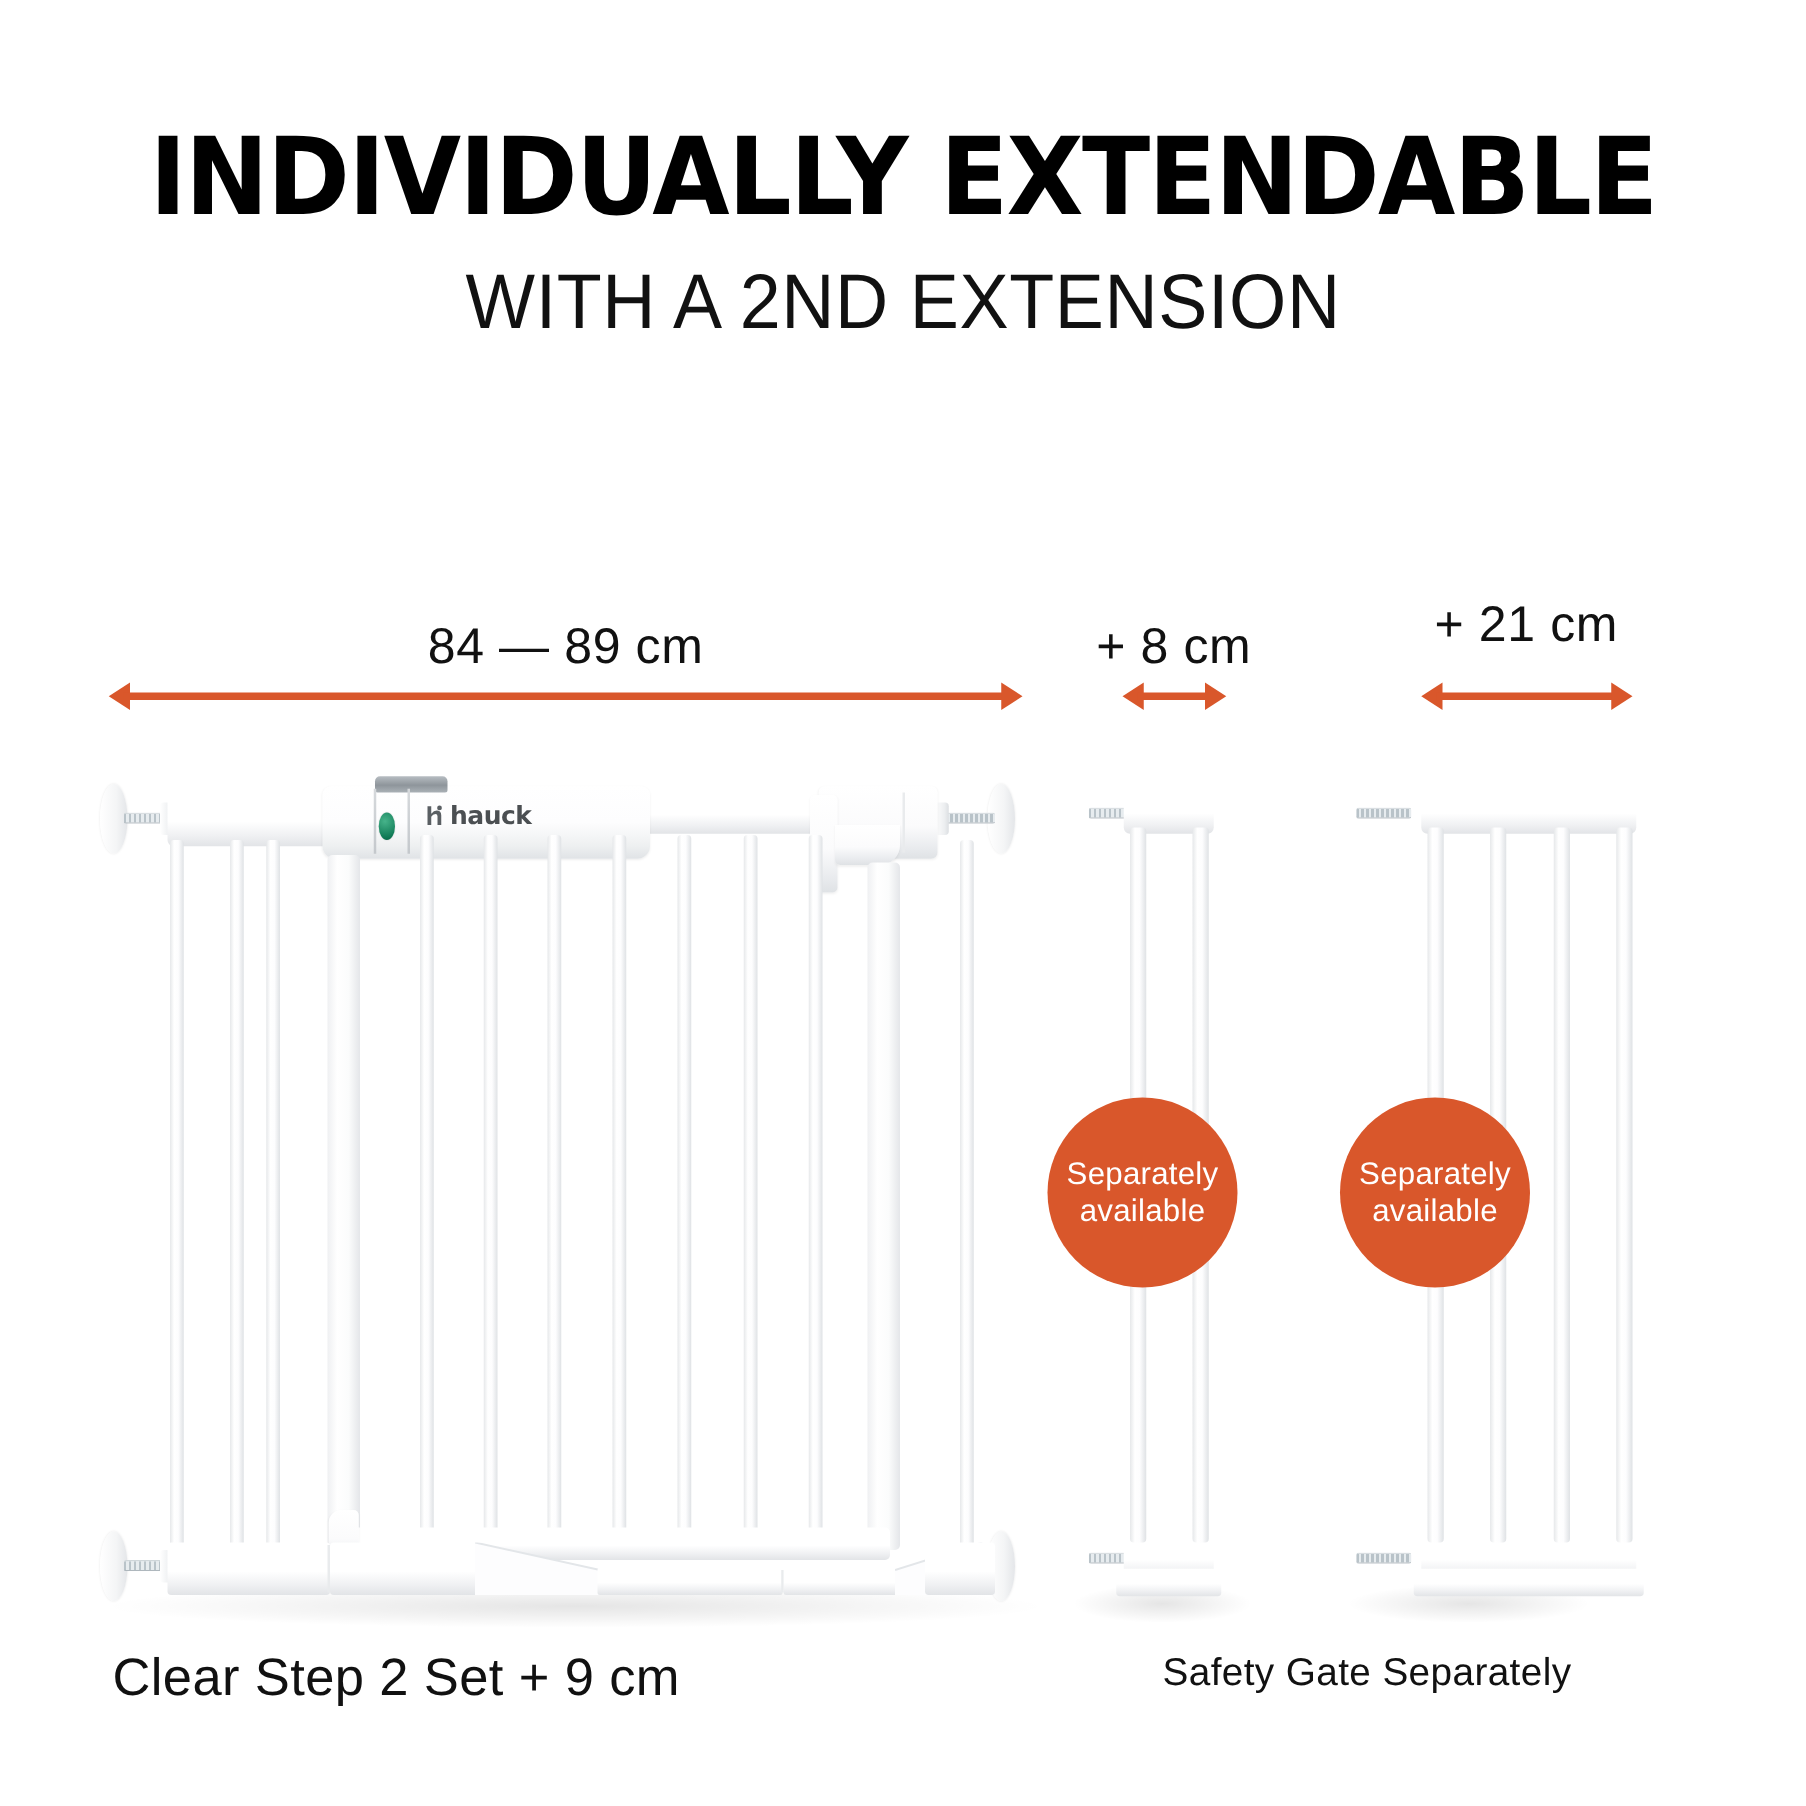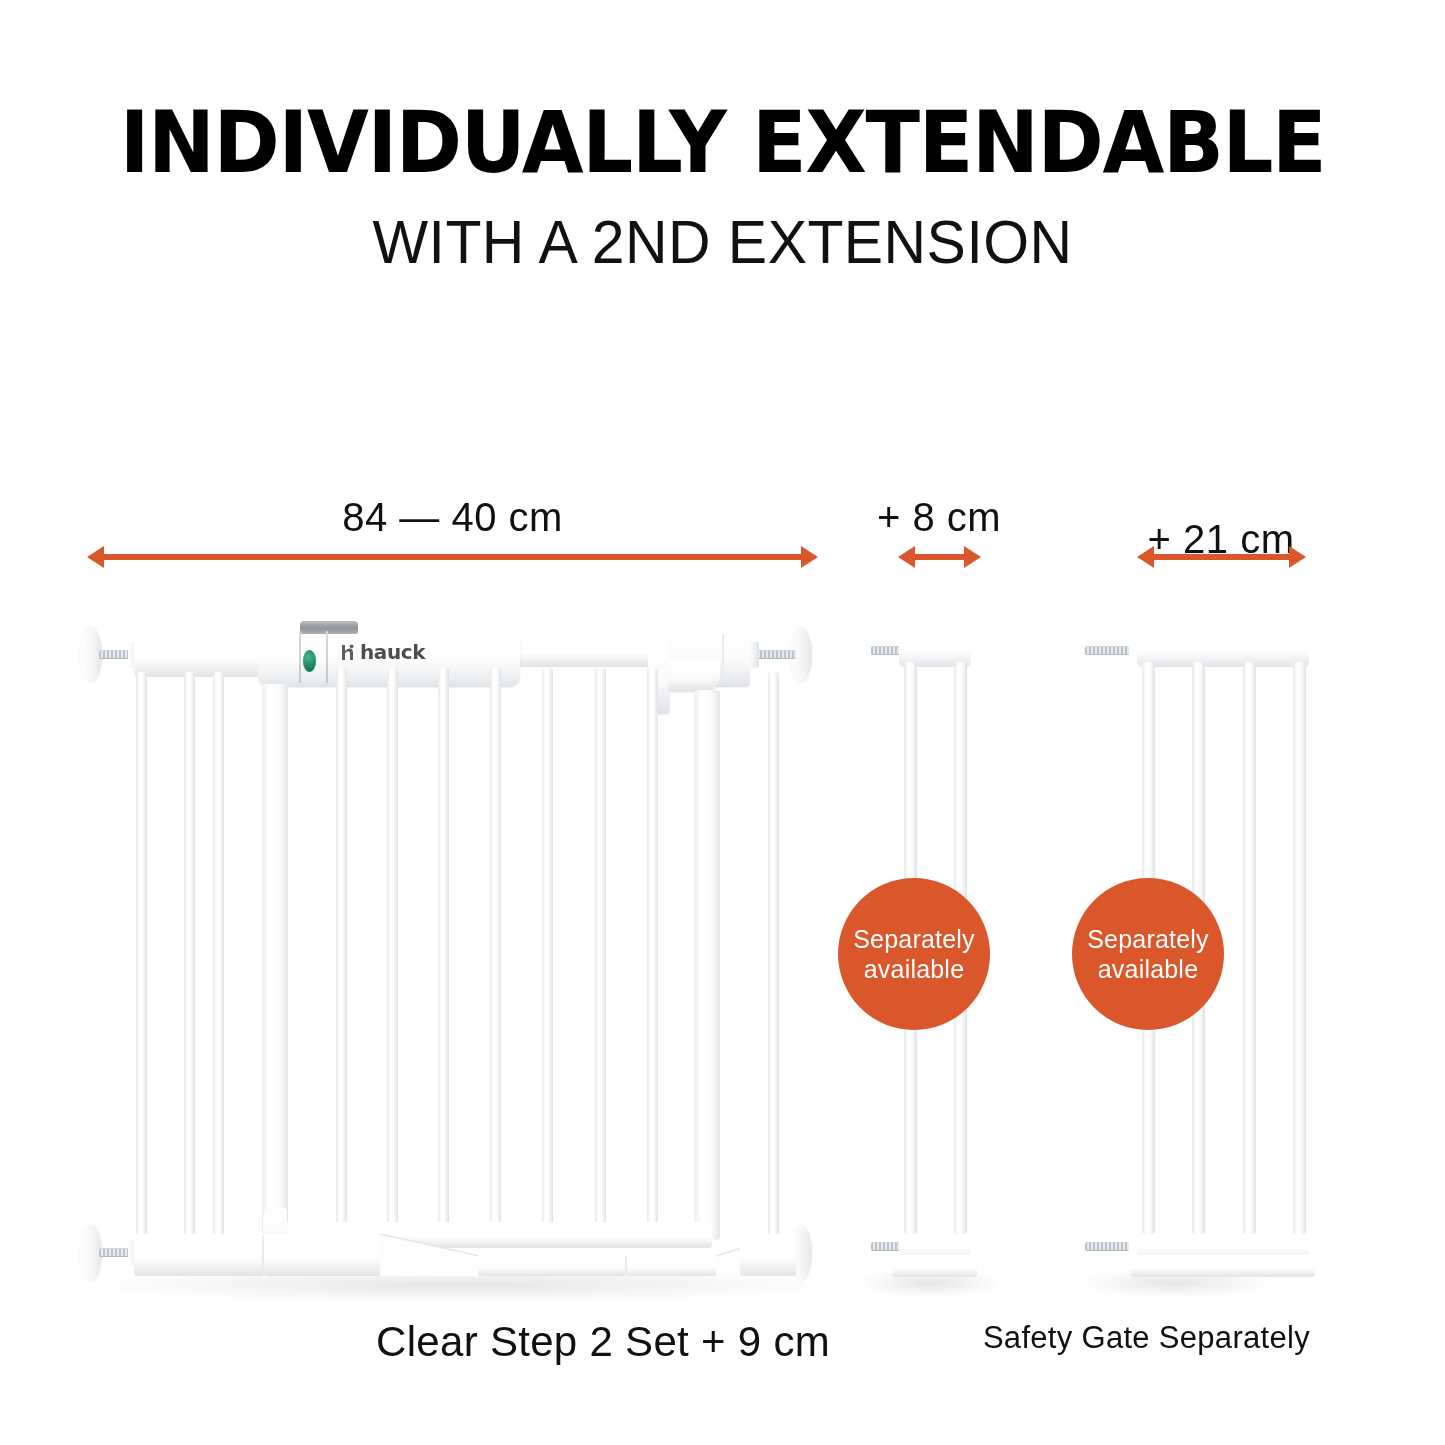--- a/index.html
+++ b/index.html
@@ -61,21 +61,21 @@
     border-bottom:11px solid transparent;
   }
   .arrow-wrap .head.left  { left:0;  border-right:17px solid var(--accent); }
   .arrow-wrap .head.right { right:0; border-left:17px solid var(--accent); }
 
   
   .caption {
     position:absolute;
     font-family:"Liberation Sans", sans-serif;
     color:#111;
-    text-align:right;
+    text-align:left;
     white-space:nowrap;
   }
   .caption.main { font-size:42px; letter-spacing:0.3px; }
   .caption.ext  { font-size:31px; letter-spacing:0.3px; }
 
   
   :root { --accent:#d9572b; }
   .post, .bar, .rail, .block {
     background:linear-gradient(to right,#f2f3f4 0%,#ffffff 22%,#ffffff 62%,#e8eaec 90%,#dcdfe2 100%);
     border-radius:3px;
@@ -161,37 +161,37 @@
   }
   .edge-line { position:absolute; background:#e9ebed; }
 </style>
 </head>
 <body>
 
 <div class="headline">INDIVIDUALLY EXTENDABLE</div>
 
 <div class="subhead">WITH A 2ND EXTENSION</div>
 
-<div class="dim-label" style="left:87px; top:495px; width:731px;">84 — 40 cm</div>
+<div class="dim-label" style="left:87px; top:495px; width:731px;">84 — 89 cm</div>
 
 <div class="arrow-wrap" style="left:87px; top:545px; width:731px;">
   <div class="head left"></div>
   <div class="shaft"></div>
   <div class="head right"></div>
 </div>
 
 <div class="dim-label" style="left:849px; top:495px; width:180px;">+ 8 cm</div>
 
 <div class="arrow-wrap" style="left:898px; top:545px; width:83px;">
   <div class="head left"></div>
   <div class="shaft"></div>
   <div class="head right"></div>
 </div>
 
-<div class="dim-label" style="left:1131px; top:517px; width:180px;">+ 21 cm</div>
+<div class="dim-label" style="left:1131px; top:478px; width:180px;">+ 21 cm</div>
 
 <div class="arrow-wrap" style="left:1137px; top:545px; width:169px;">
   <div class="head left"></div>
   <div class="shaft"></div>
   <div class="head right"></div>
 </div>
 
 <div>
 
   <div class="soft-shadow" style="left:90px; top:1268px; width:740px; height:34px;"></div>

